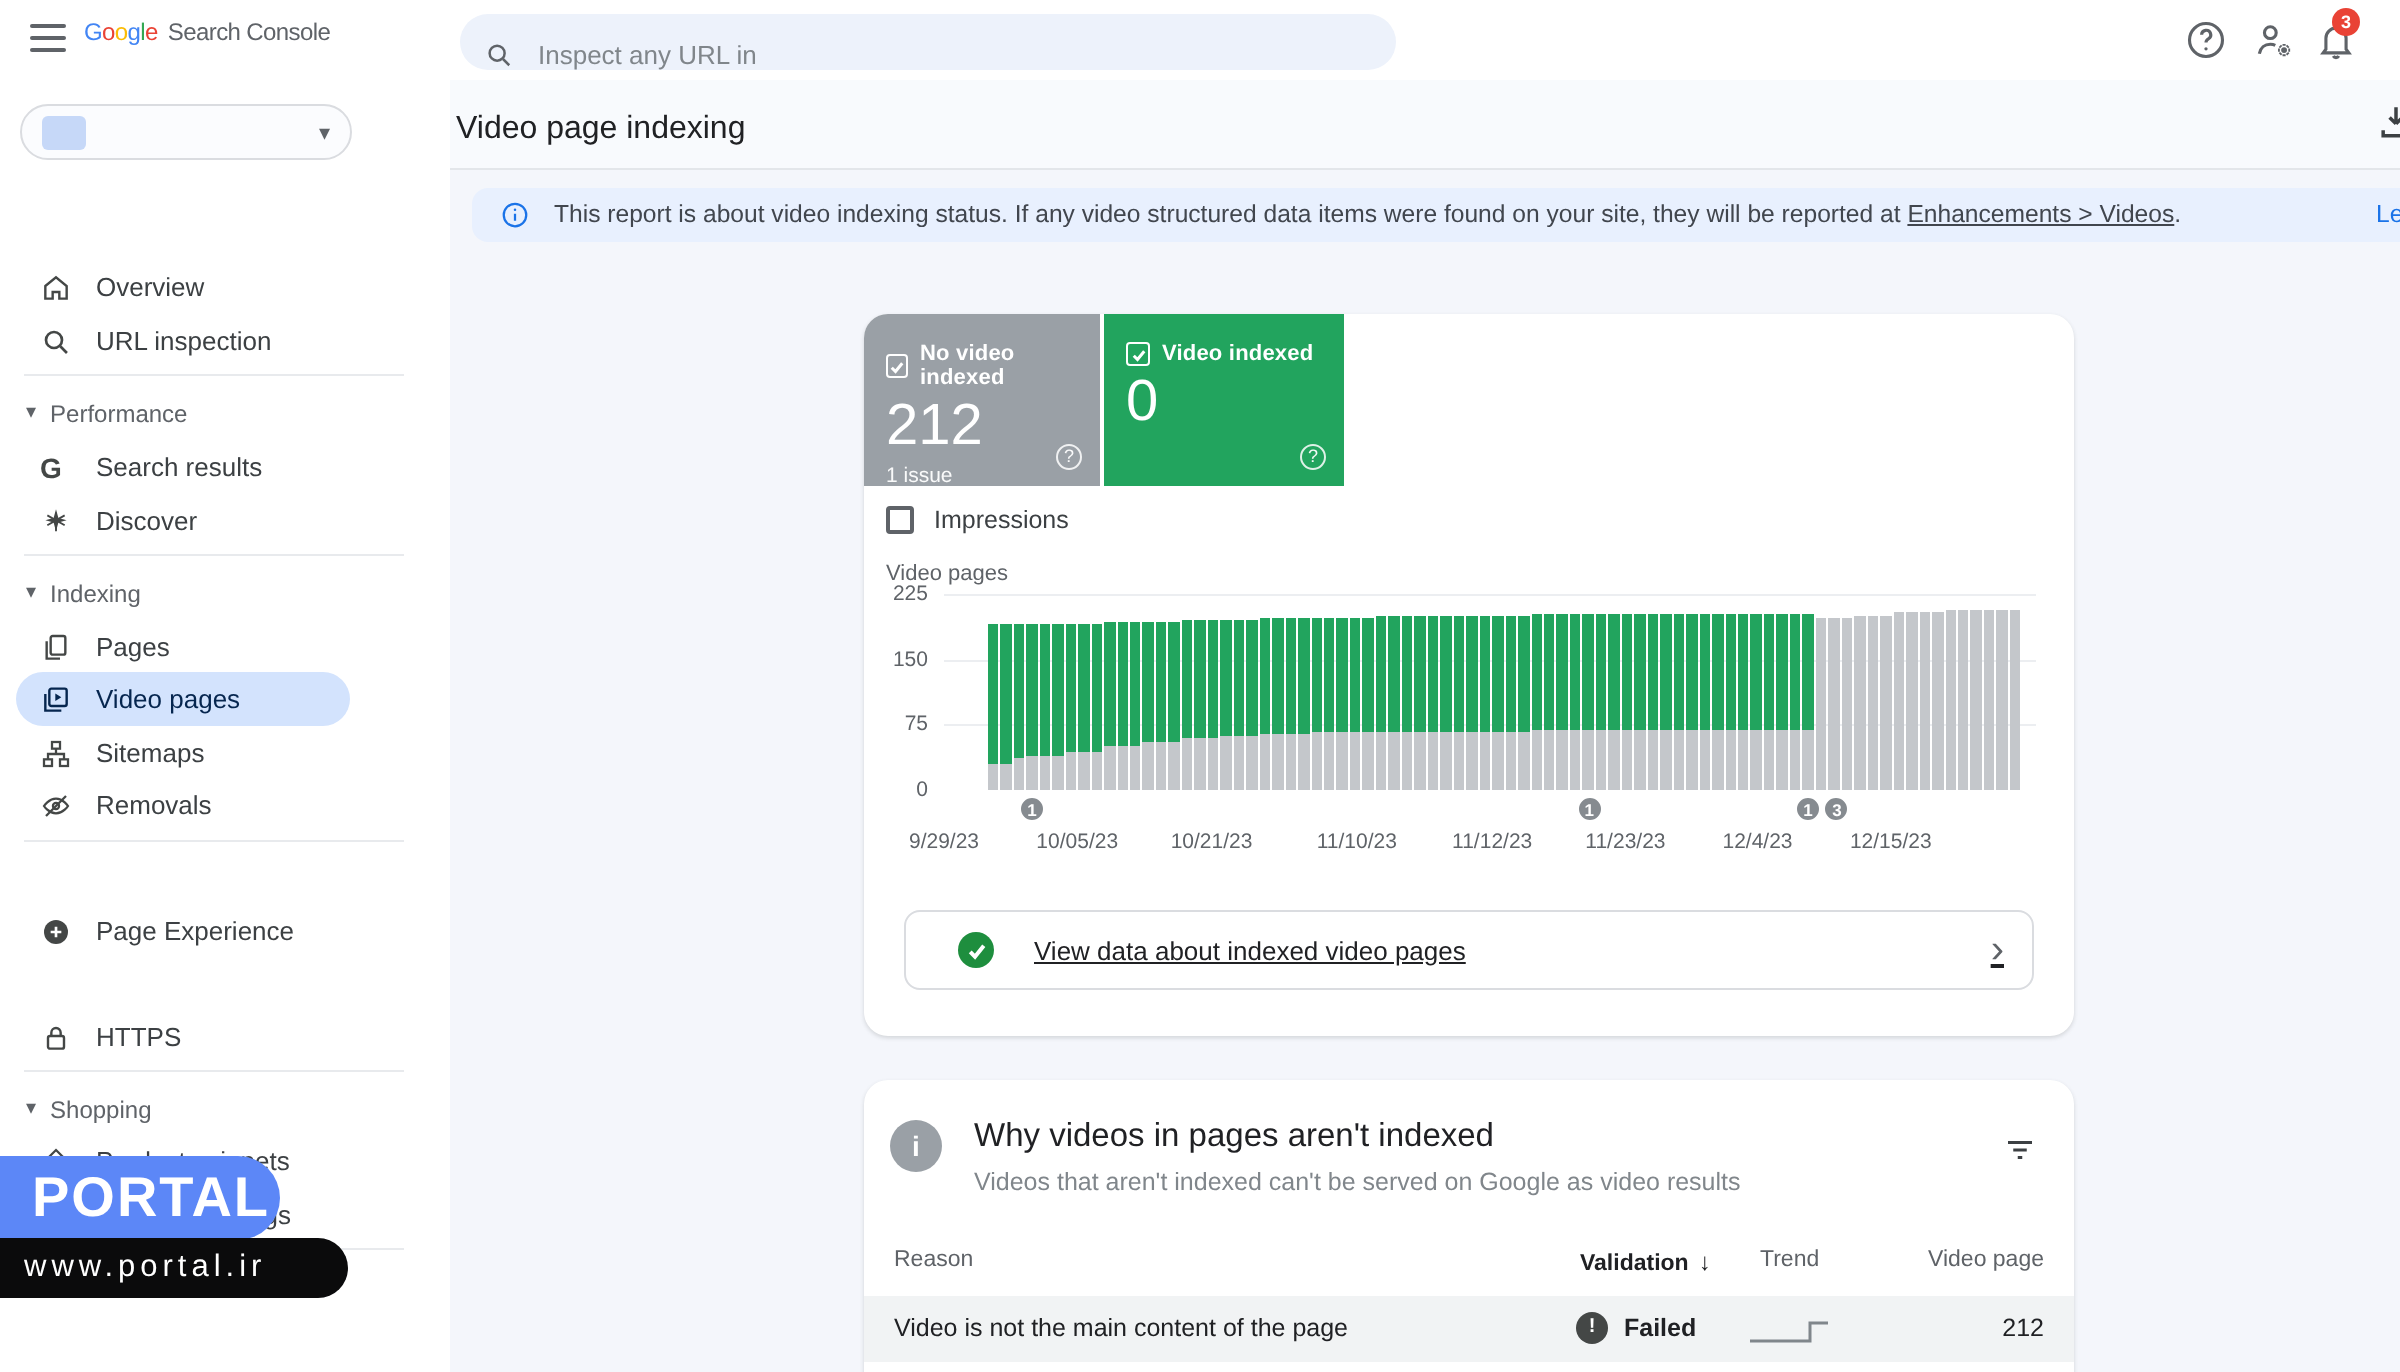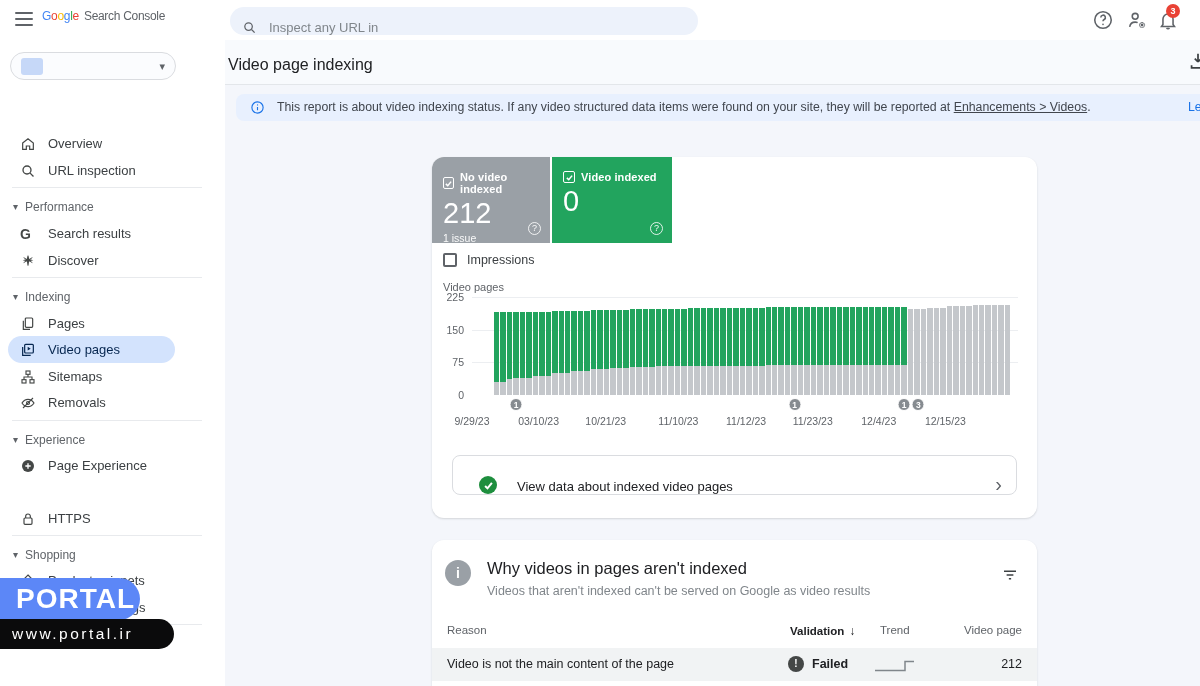--- a/index.html
+++ b/index.html
@@ -95,21 +95,21 @@
   #bars { position:absolute; left:4%; right:1.5%; top:0; bottom:0; display:flex; align-items:flex-end; gap:1px; }
   .bar-col { flex:1 1 0; display:flex; flex-direction:column; justify-content:flex-end; height:100%; }
   .bar-col i { display:block; width:100%; }
   .chart-marker { position:absolute; top:101px; width:13px; height:13px; border-radius:50%; background:#868b90;
     border:1.5px solid #fff; color:#fff; font-size:8.5px; font-weight:700; text-align:center; line-height:13px;
     transform:translateX(-50%); }
   .xlab { position:absolute; top:118px; transform:translateX(-50%); font-size:10.5px; color:#5f6368; white-space:nowrap; }
 
   
   #viewdata { position:absolute; left:20px; top:298px; width:565px; height:40px; border:1px solid #dadce0;
-    border-radius:8px; display:flex; align-items:flex-end; padding:0 14px 0 26px; cursor:pointer; background:#fff; }
+    border-radius:8px; display:flex; align-items:center; padding:0 14px 0 26px; cursor:pointer; background:#fff;text-decoration:underline; }
   #viewdata .chk { width:18px; height:18px; border-radius:50%; background:#1e8e3e; display:flex;
     align-items:center; justify-content:center; flex:0 0 auto; }
   #viewdata .chk svg { width:11px; height:11px; }
   #viewdata .lbl { margin-left:20px; font-size:13px; color:#202124; }
   #viewdata .g-chev { margin-left:auto; font-size:20px; color:#5f6368; line-height:1; }
 
   
   #info-circ { position:absolute; left:13px; top:20px; width:26px; height:26px; border-radius:50%;
     background:#9aa0a6; color:#fff; font-size:14px; font-weight:700; text-align:center; line-height:26px; }
   #issues-title { position:absolute; left:55px; top:19px; font-size:16.5px; color:#202124; }
@@ -265,24 +265,20 @@
           <rect x="9" y="3" width="6" height="5"></rect>
           <rect x="3" y="16" width="6" height="5"></rect>
           <rect x="15" y="16" width="6" height="5"></rect>
           <path d="M12 8v4M6 16v-4h12v4"></path>
         </svg>
       </span>
     <span>Sitemaps</span>
   </div>
   <div class="sb-div" style="top:380px"></div>
 
-  <div class="sec-head" style="top:386px">
-    <i class="g-glyph g-caret"></i>
-    <span>Experience</span>
-  </div>
   <div class="nav-row" style="top:412px">
     <span class="nav-icon">
         <svg viewBox="0 0 24 24">
           <circle cx="12" cy="12" r="9" fill="currentColor"></circle>
           <path d="M12 8v8M8 12h8" stroke="#fff" stroke-width="2"></path>
         </svg>
       </span>
     <span>Page Experience</span>
   </div>
   <div class="nav-row" style="top:465px">
@@ -722,21 +718,21 @@
           </div>
       </div>
       <div id="markers">
           <div class="chart-marker" style="left: 80.0267px;">1</div>
           <div class="chart-marker" style="left: 358.651px;">1</div>
           <div class="chart-marker" style="left: 468.036px;">1</div>
           <div class="chart-marker" style="left: 482.483px;">3</div>
         </div>
       <div id="xlabs">
           <span class="xlab" style="left: 36px;">9/29/23</span>
-          <span class="xlab" style="left: 102.612px;">03/10/23</span>
+          <span class="xlab" style="left: 102.612px;">10/05/23</span>
           <span class="xlab" style="left: 169.77px;">10/21/23</span>
           <span class="xlab" style="left: 242.388px;">11/10/23</span>
           <span class="xlab" style="left: 310.092px;">11/12/23</span>
           <span class="xlab" style="left: 376.704px;">11/23/23</span>
           <span class="xlab" style="left: 442.77px;">12/4/23</span>
           <span class="xlab" style="left: 509.382px;">12/15/23</span>
         </div>
     </div>
 
     <div id="viewdata">

